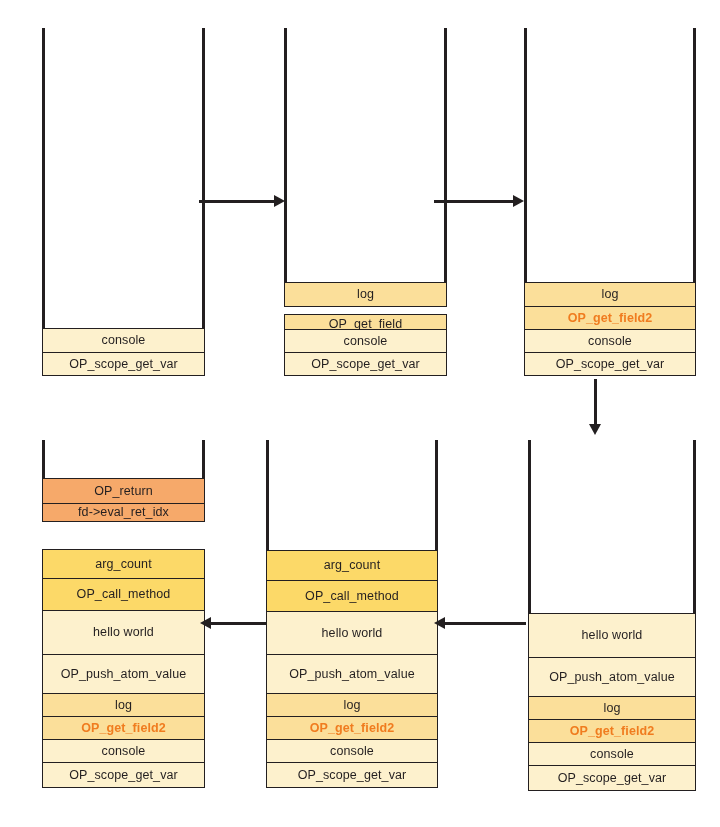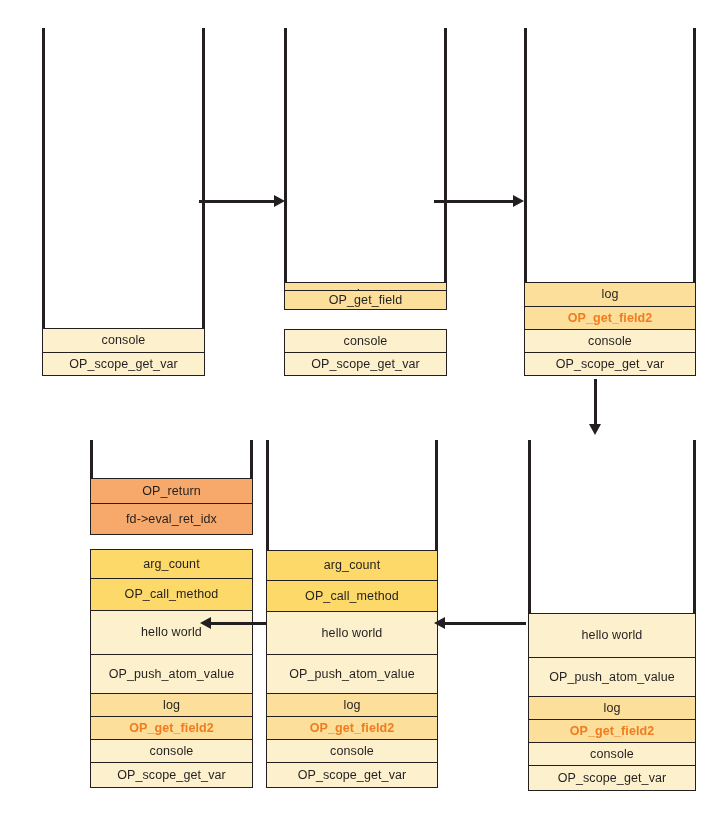--- a/index.html
+++ b/index.html
@@ -110,21 +110,21 @@
   <div class="arrow-line" style="left:199px; top:200px; width:76px; height:2.5px;"></div>
   <div class="arrow-head right" style="left:274px; top:195px;"></div>
 
   <div class="stack" style="left:284px; top:28px; width:163px; height:348px;">
     <div class="wall left" style="height:268px;"></div>
     <div class="wall right" style="height:268px;"></div>
     <div class="frames" style="height:94px;">
       <div class="frame c-sand" style="top:0px; height:25px;">
         <span>log</span>
       </div>
-      <div class="frame c-sand" style="top:8px; height:20px;">
+      <div class="frame c-sand" style="top:32px; height:20px;">
         <span>OP_get_field</span>
       </div>
       <div class="frame c-cream" style="top:47px; height:24px;">
         <span>console</span>
       </div>
       <div class="frame c-cream" style="top:70px; height:24px;">
         <span>OP_scope_get_var</span>
       </div>
     </div>
   </div>
@@ -147,28 +147,28 @@
       </div>
       <div class="frame c-cream" style="top:70px; height:24px;">
         <span>OP_scope_get_var</span>
       </div>
     </div>
   </div>
 
   <div class="arrow-line" style="left:594px; top:379px; width:2.5px; height:47px;"></div>
   <div class="arrow-head down" style="left:589px; top:424px;"></div>
 
-  <div class="stack" style="left:42px; top:440px; width:163px; height:348px;margin-left:48px;">
+  <div class="stack" style="left:42px; top:440px; width:163px; height:348px;">
     <div class="wall left" style="height:40px;"></div>
     <div class="wall right" style="height:40px;"></div>
     <div class="frames" style="height:310px;">
       <div class="frame c-orange" style="top:0px; height:26px;">
         <span>OP_return</span>
       </div>
-      <div class="frame c-orange" style="top:25px; height:32px;">
+      <div class="frame c-orange" style="top:25px; height:19px;">
         <span>fd-&gt;eval_ret_idx</span>
       </div>
       <div class="frame c-gold" style="top:71px; height:30px;">
         <span>arg_count</span>
       </div>
       <div class="frame c-gold" style="top:100px; height:33px;">
         <span>OP_call_method</span>
       </div>
       <div class="frame c-cream" style="top:132px; height:45px;">
         <span>hello world</span>

